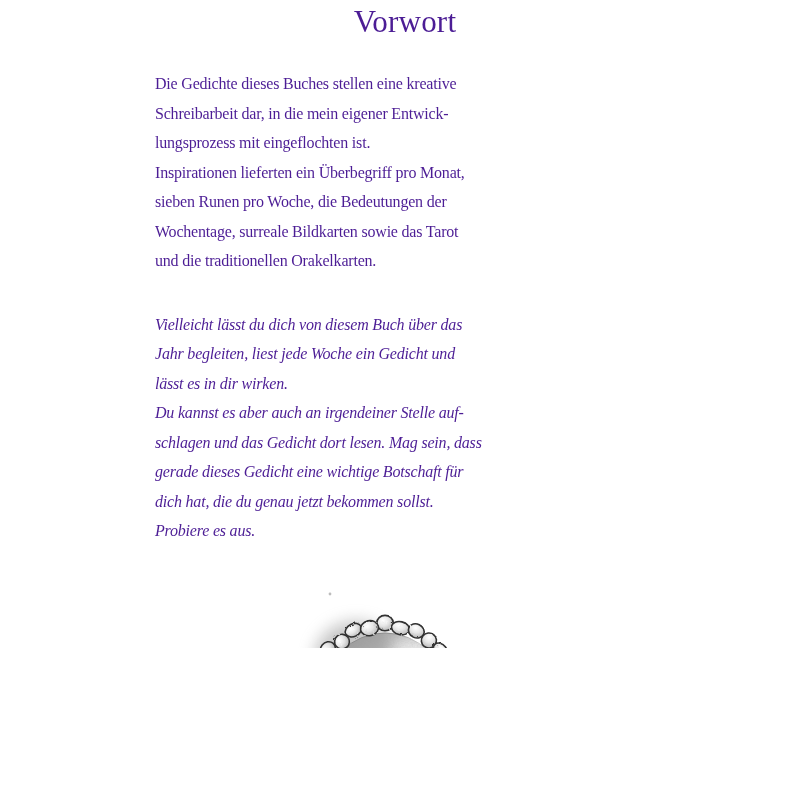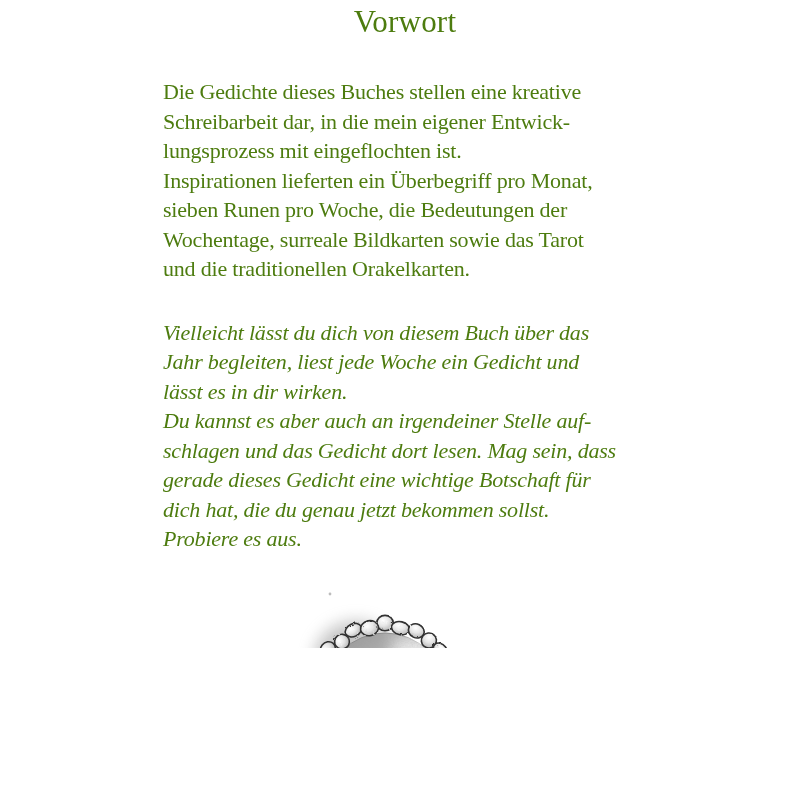--- a/index.html
+++ b/index.html
@@ -7,43 +7,43 @@
     padding: 0;
     background: #ffffff;
   }
   .page {
     position: relative;
     width: 800px;
     height: 648px;
     background: #ffffff;
     overflow: hidden;
     font-family: "Liberation Serif", "DejaVu Serif", serif;
-    color: #4d7c0f;
+    color: #4c1d95;
   }
   .page-title {
     position: absolute;
     top: 2px;
     left: 0;
     width: 810px;
     text-align: center;
     font-size: 31px;
     line-height: 40px;
     font-weight: normal;
     margin: 0;
     letter-spacing: 0.2px;
   }
   .text-block {
     position: absolute;
     left: 155px;
     top: 69px;
     width: 560px;
   }
   .text-block p {
-    margin: 8px;
-    font-size: 22px;
+    margin: 0;
+    font-size: 16px;
     line-height: 29.5px;
     letter-spacing: -0.2px;
     white-space: pre;
   }
   .text-block p + p {
     margin-top: 34px;
     font-style: italic;
   }
   .ornament {
     position: absolute;

